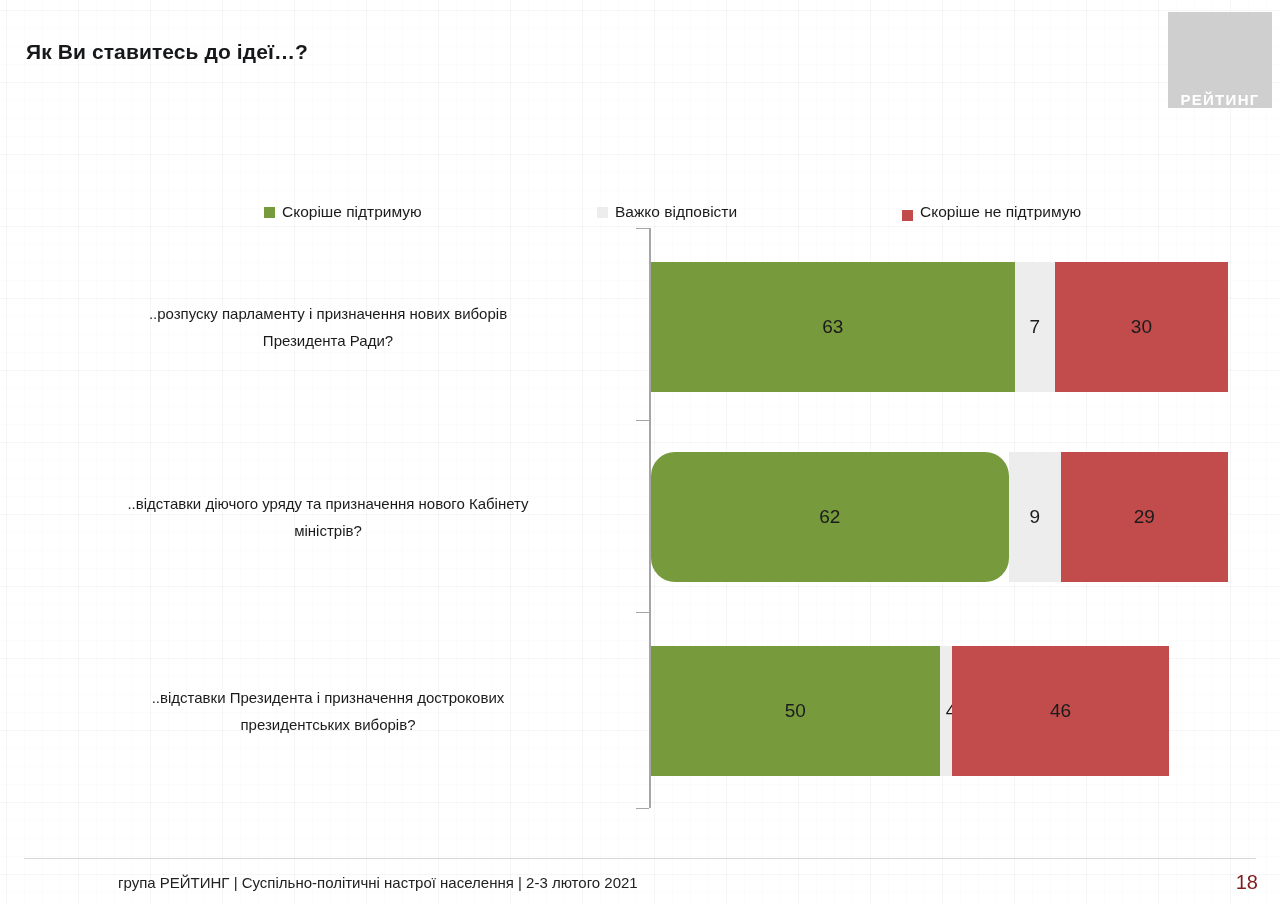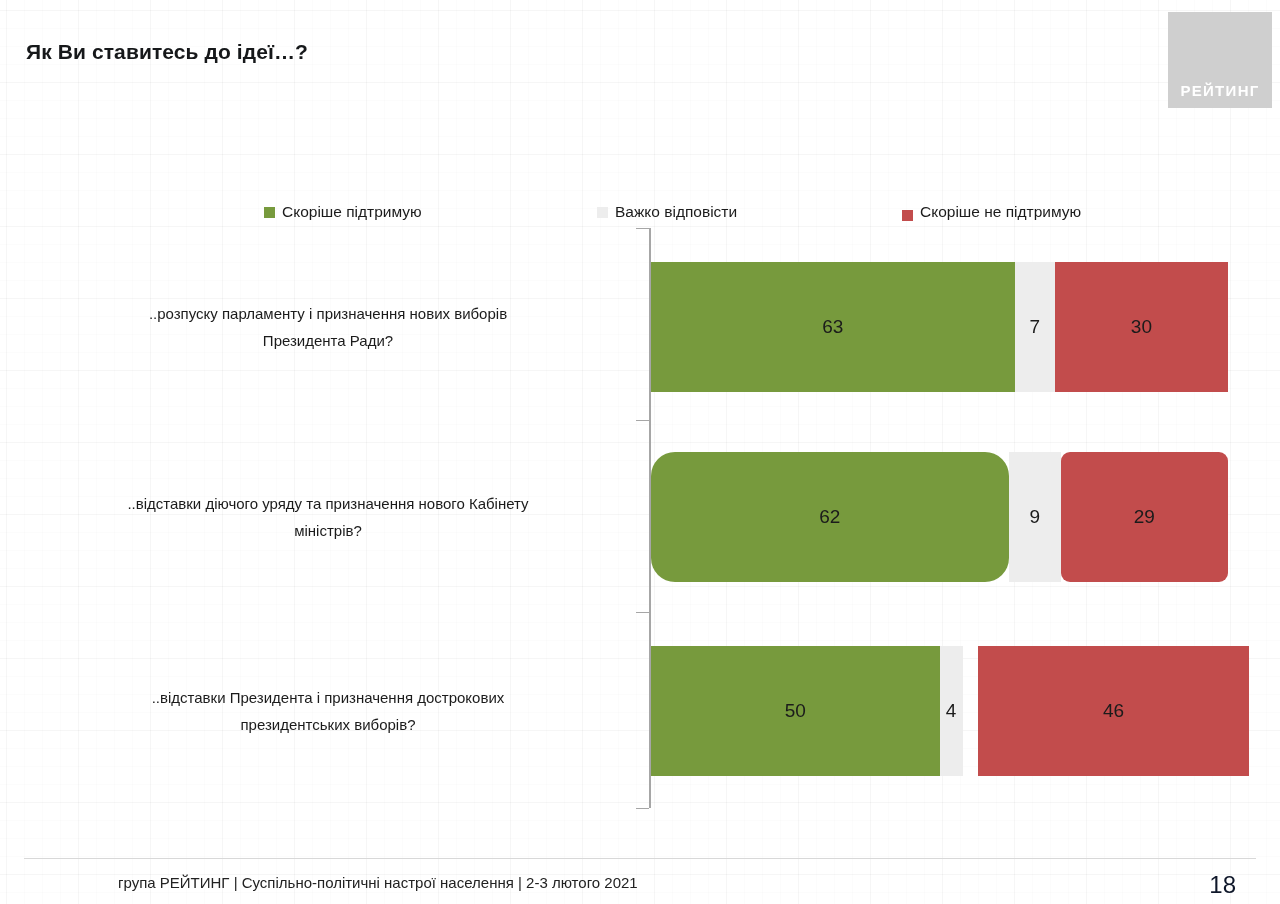--- a/index.html
+++ b/index.html
@@ -44,21 +44,20 @@
   #logo {
     position: absolute;
     right: 8px;
     top: 12px;
     width: 104px;
     height: 96px;
     background: #cfcfcf;
     display: flex;
     align-items: flex-end;
     justify-content: center;
-    padding-bottom: 9px;
     box-sizing: border-box;
   }
   #logo .logo-text {
     color: #ffffff;
     font-size: 15px;
     font-weight: bold;
     letter-spacing: 1.3px;
   }
 
   
@@ -153,24 +152,24 @@
   #footer-text {
     position: absolute;
     left: 118px;
     top: 874px;
     font-size: 15px;
     color: #222222;
     white-space: nowrap;
   }
   #page-number {
     position: absolute;
-    right: 44px;
+    right: 22px;
     top: 871px;
-    font-size: 24px;
-    color: #0f172a;
+    font-size: 20px;
+    color: #7f1d1d;
   }
 </style>
 </head>
 <body>
 
 <div id="slide"></div>
 
 <div id="title">Як Ви ставитесь до ідеї…?</div>
 
 <div id="logo">
@@ -217,36 +216,36 @@
       <div>..відставки діючого уряду та призначення нового Кабінету</div>
       <div>міністрів?</div>
     </div>
     <div class="bar-row" style="top: 452px; width: 577px; height: 130px;">
       <div class="seg" style="left: 0px; width: 357.74px; background: rgb(119, 154, 61); border-radius: 24px;">
         <span>62</span>
       </div>
       <div class="seg" style="left: 357.74px; width: 51.93px; background: rgb(237, 237, 237);">
         <span>9</span>
       </div>
-      <div class="seg" style="left: 409.67px; width: 167.33px; background: rgb(194, 76, 76); border-radius: 9px;">
+      <div class="seg" style="left: 409.67px; width: 167.33px; background: rgb(194, 76, 76);">
         <span>29</span>
       </div>
     </div>
     <div class="cat-label" style="left: 28px; right: auto; width: 600px; top: 684px;">
       <div>..відставки Президента і призначення дострокових</div>
       <div>президентських виборів?</div>
     </div>
     <div class="bar-row" style="top: 646px; width: 577px; height: 130px;">
       <div class="seg" style="left: 0px; width: 288.5px; background: rgb(119, 154, 61);">
         <span>50</span>
       </div>
       <div class="seg" style="left: 288.5px; width: 23.08px; background: rgb(237, 237, 237);">
         <span>4</span>
       </div>
-      <div class="seg" style="left: 327px; width: 271px; background: rgb(194, 76, 76);">
+      <div class="seg" style="left: 301px; width: 217px; background: rgb(194, 76, 76);">
         <span>46</span>
       </div>
     </div>
   </div>
 
 <div id="footer-rule"></div>
 <div id="footer-text">група РЕЙТИНГ | Суспільно-політичні настрої населення  | 2-3 лютого 2021</div>
 <div id="page-number">18</div>
 
 </body></html>

